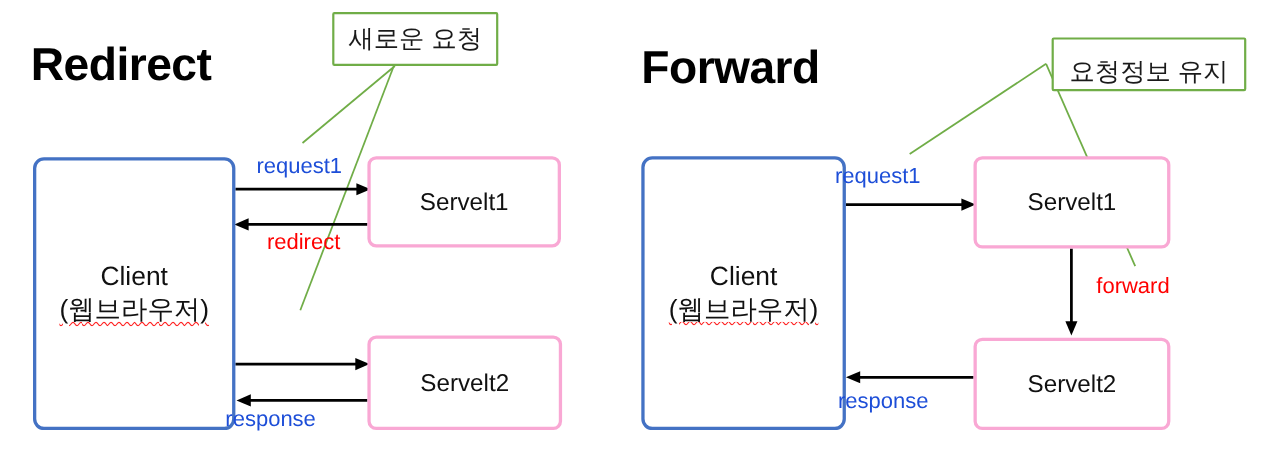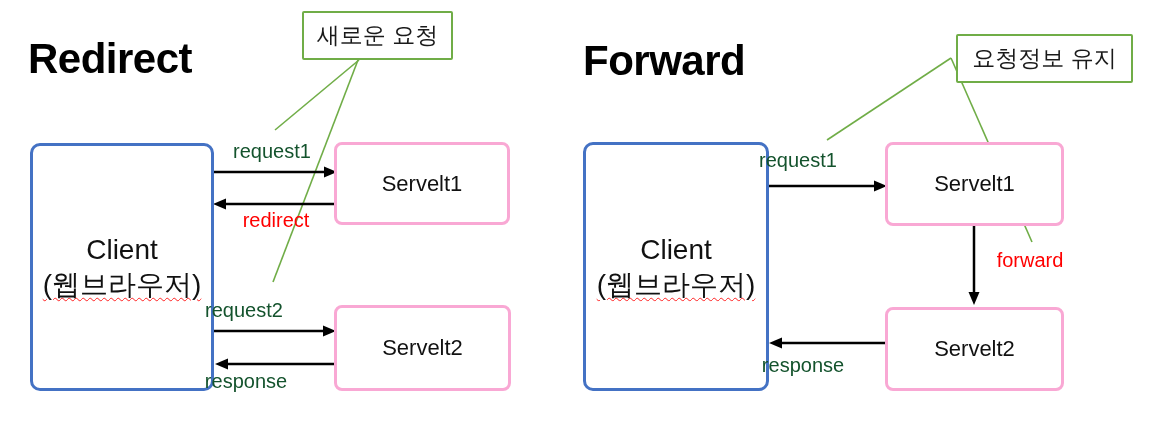--- a/index.html
+++ b/index.html
@@ -8,36 +8,36 @@
     font-family:"Liberation Sans","DejaVu Sans",sans-serif;color:#111;
   }
   .layer{position:absolute;left:0;top:0;width:1170px;height:422px;pointer-events:none;}
   .title{
     position:absolute;font-size:42px;font-weight:700;color:#000;line-height:1.0;
     letter-spacing:-0.5px;white-space:nowrap;
   }
   .title.redirect{left:28px;top:38px;}
   .title.forward{left:583px;top:40px;}
   .box{position:absolute;background:#fff;box-sizing:border-box;display:flex;align-items:center;justify-content:center;text-align:center;}
-  .client{border:3px solid #4472C4;border-radius:10px;flex-direction:column;font-size:28px;line-height:1.25;}
+  .client{border:3px solid #4472C4;border-radius:10px;flex-direction:column;font-size:24px;line-height:1.25;}
   .servlet{border:3px solid #f9a8d4;border-radius:8px;font-size:22px;}
   .callout{border:2px solid #70AD47;border-radius:2px;font-size:23px;color:#1a1a1a;}
   .client.left-c{left:30px;top:143px;width:184px;height:248px;}
   .servlet.s1-left{left:334px;top:142px;width:176px;height:83px;}
   .servlet.s2-left{left:334px;top:305px;width:177px;height:86px;}
   .callout.left-co{left:302px;top:11px;width:151px;height:49px;}
   .client.right-c{left:583px;top:142px;width:186px;height:249px;}
   .servlet.s1-right{left:885px;top:142px;width:179px;height:84px;}
   .servlet.s2-right{left:885px;top:307px;width:179px;height:84px;}
-  .callout.right-co{left:956px;top:34px;width:177px;height:49px;}
+  .callout.right-co{left:956px;top:34px;width:177px;height:49px;align-items:flex-end;}
   .client-sub{
     text-decoration-line:underline;text-decoration-style:wavy;
     text-decoration-color:#ff2222;text-decoration-thickness:1px;text-underline-offset:3px;
   }
-  .lbl{position:absolute;font-size:20px;color:#14532d;text-align:center;white-space:nowrap;line-height:1.0;}
+  .lbl{position:absolute;font-size:20px;color:#1d4ed8;text-align:center;white-space:nowrap;line-height:1.0;}
   .lbl.red{color:#FF0000;}
   .lbl.l-req1{left:207px;top:141px;width:130px;}
   .lbl.l-redir{left:211px;top:210px;width:130px;}
   .lbl.l-req2{left:179px;top:300px;width:130px;}
   .lbl.l-resp{left:181px;top:371px;width:130px;}
   .lbl.r-req1{left:733px;top:150px;width:130px;}
   .lbl.r-fwd{left:965px;top:250px;width:130px;}
   .lbl.r-resp{left:738px;top:355px;width:130px;}
   svg .arrow{stroke:#000;stroke-width:2.5;fill:none;}
   svg .head{fill:#000;stroke:none;}
@@ -105,21 +105,20 @@
   <div class="box servlet s1-left">
     <span>Servelt1</span>
   </div>
 
   <div class="box servlet s2-left">
     <span>Servelt2</span>
   </div>
 
   <div class="lbl l-req1">request1</div>
   <div class="lbl red l-redir">redirect</div>
-  <div class="lbl l-req2">request2</div>
   <div class="lbl l-resp">response</div>
 
   <div class="title forward">Forward</div>
 
   <div class="box callout right-co">
     <span>요청정보 유지</span>
   </div>
 
   <div class="box client right-c">
     <span>Client</span>

